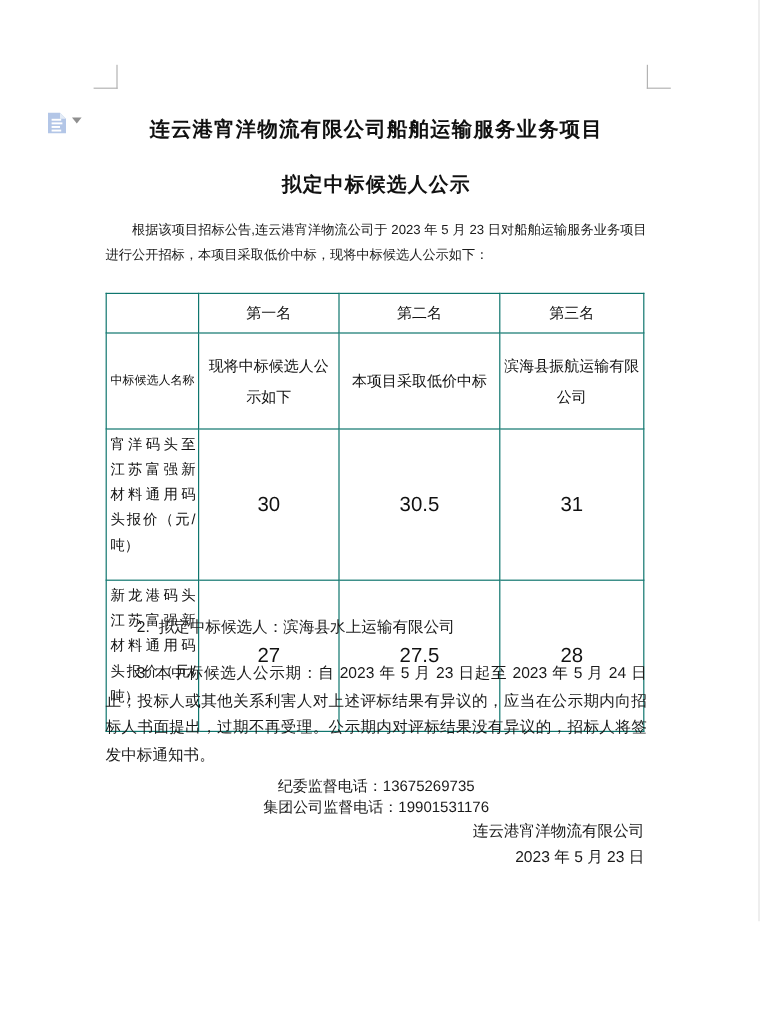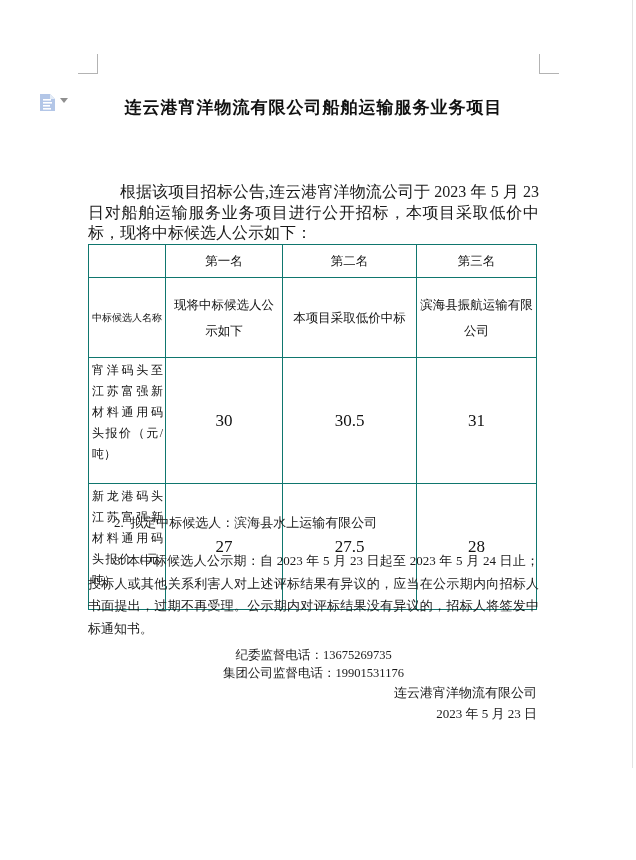--- a/index.html
+++ b/index.html
@@ -1,21 +1,21 @@
 <!DOCTYPE html>
 <html><head>
 <meta charset="utf-8">
 <style>
   html, body { margin: 0; padding: 0; background: #ffffff; }
   .page {
     position: relative;
     width: 636px;
     height: 768px;
     background: #ffffff;
-    font-family: Liberation Serif, serif;
+    font-family: Liberation Sans, sans-serif;
     color: #1a1a1a;
     overflow: hidden;
   }
   .page-edge-right {
     position: absolute; left: 632px; top: 0; width: 1px; height: 860px;
     background: #e3e3e3;
   }
   
   .crop { position: absolute; width: 19px; height: 19px; }
   .crop-tl { left: 78px; top: 54px;  border-right: 1px solid #b3b3b3; border-bottom: 1px solid #b3b3b3; }
@@ -37,21 +37,21 @@
     text-align: center; font-weight: bold; font-size: 17px; letter-spacing: 1px;
     color: #111;
   }
   .doc-subtitle {
     position: absolute; left: 88px; top: 143px; width: 451px;
     text-align: center; font-weight: bold; font-size: 16.5px; letter-spacing: 1px;
     color: #111;
   }
   .intro {
     position: absolute; left: 88px; top: 182px; width: 451px;
-    font-size: 16px; line-height: 20.5px; text-align: justify; text-indent: 2em;
+    font-size: 11px; line-height: 20.5px; text-align: justify; text-indent: 2em;
   }
   .item1 {
     position: absolute; left: 88px; top: 222px; width: 451px;
     font-size: 12.5px; line-height: 20px; text-indent: 2em;
   }
   .bid-table {
     position: absolute; left: 88px; top: 244px;
     border-collapse: collapse; table-layout: fixed; width: 448px;
     font-size: 12.5px; color: #111;
   }
@@ -105,20 +105,21 @@
         <rect x="6" y="7" width="8" height="1.6" fill="#ffffff"></rect>
         <rect x="6" y="10" width="9" height="1.6" fill="#ffffff"></rect>
         <rect x="6" y="13" width="7" height="1.6" fill="#ffffff"></rect>
         <rect x="6" y="16" width="8" height="1.6" fill="#ffffff"></rect>
       </svg>
     </span>
     <span class="paste-caret"></span>
   </div>
 
   <div class="doc-title">连云港宵洋物流有限公司船舶运输服务业务项目</div>
+  <div class="doc-subtitle">拟定中标候选人公示</div>
 
   <div class="intro">根据该项目招标公告,连云港宵洋物流公司于 2023 年 5 月 23 日对船舶运输服务业务项目进行公开招标，本项目采取低价中标，现将中标候选人公示如下：</div>
 
   <table class="bid-table">
     <colgroup>
       <col style="width:77px">
         <col style="width:117px">
         <col style="width:134px">
         <col style="width:120px">
     </colgroup>

